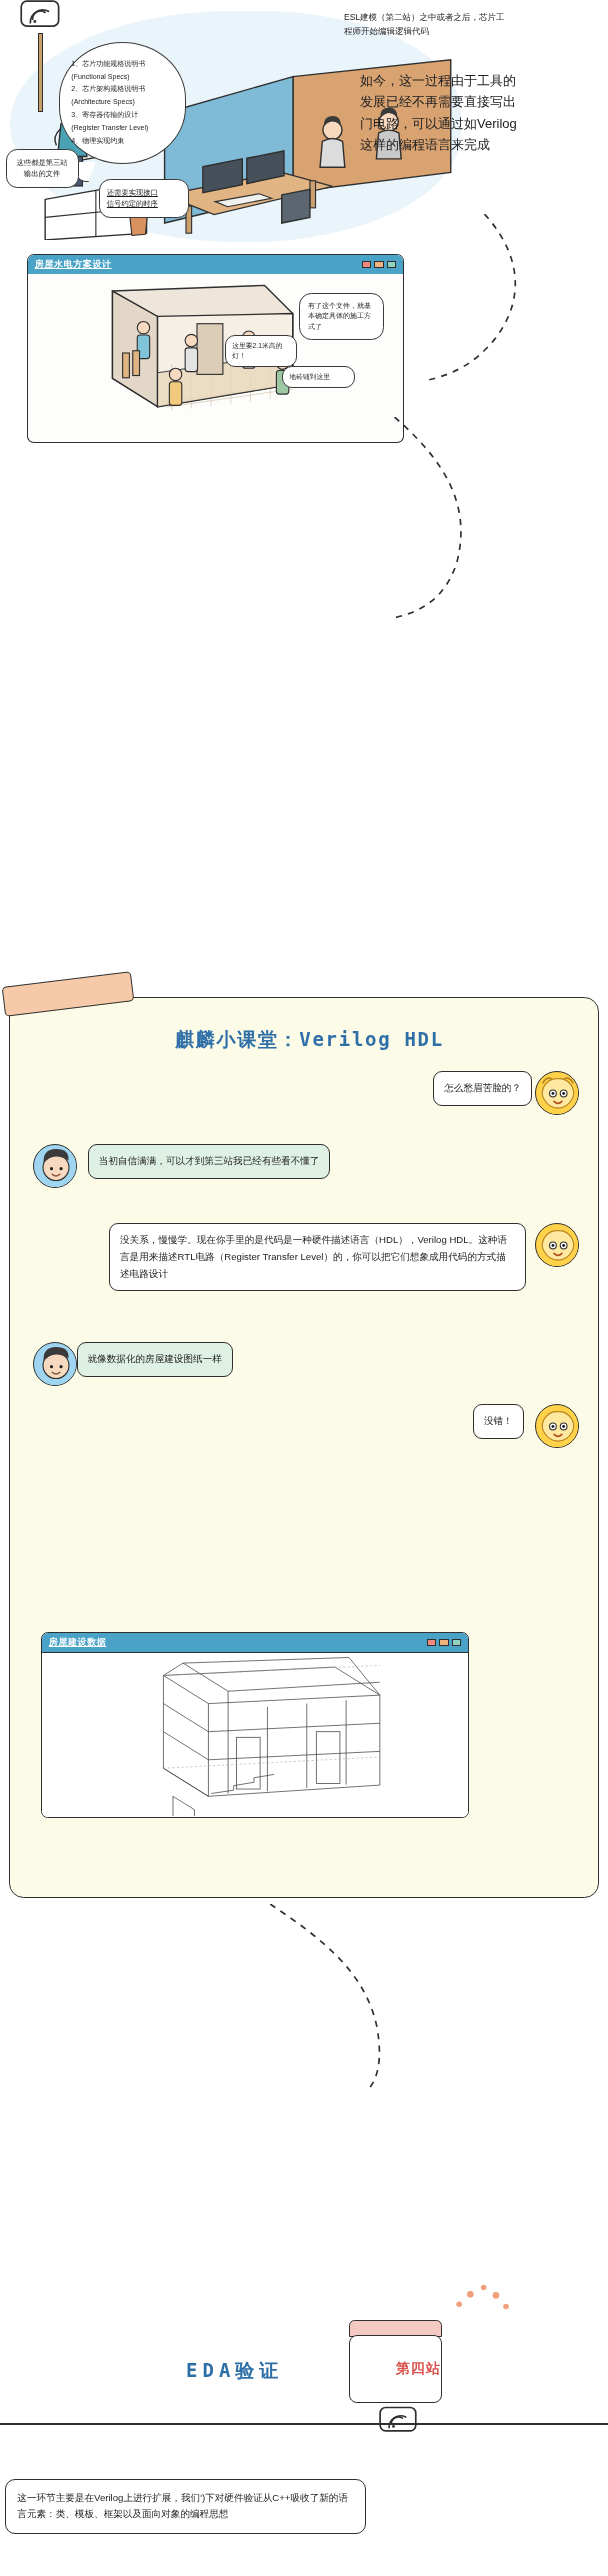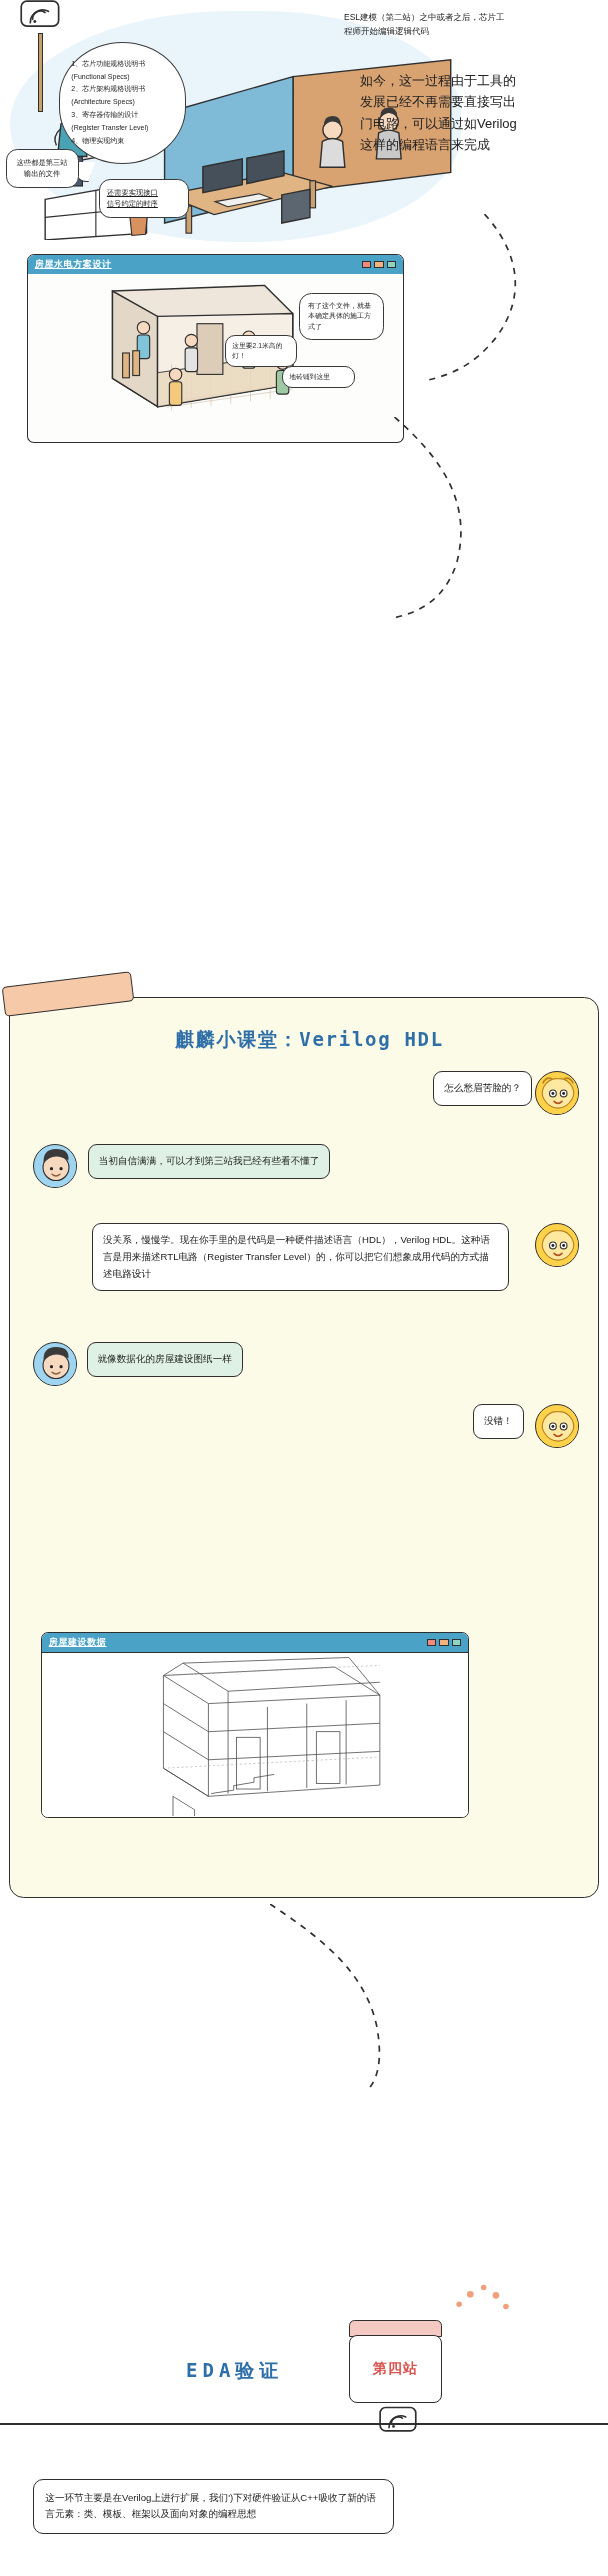--- a/index.html
+++ b/index.html
@@ -103,29 +103,29 @@
 
   
   #eda-title {
     position:absolute; left:186px; top:2358px;
     font-size:19px; font-weight:bold; color:#2f6fa8;
     letter-spacing:5px; font-family:"DejaVu Sans Mono", monospace;
   }
   #station4 {
     position:absolute; left:349px; top:2335px; width:93px; height:68px;
     background:#fff; border:1.7px solid #2f2f2f; border-radius:8px;
-    display:flex; align-items:center; justify-content:center;
+    display:flex; align-items:center; justify-content:flex-end;
     color:#d9534f; font-size:14px; font-weight:bold; letter-spacing:1.1px;
   }
   #station4-top {
     position:absolute; left:349px; top:2320px; width:93px; height:17px;
     background:#f3c9c2; border:1.7px solid #2f2f2f; border-radius:5.6px 5.6px 0 0;
   }
   #eda-text {
-    position:absolute; left:33px; top:2479px; width:361px;
+    position:absolute; left:5px; top:2479px; width:361px;
     background:#fff; border:1.7px solid #2f2f2f; border-radius:10px;
     padding:10px 11.3px; font-size:9.6px; line-height:1.7; color:#1c1c1c;
   }
   .hr-line { position:absolute; left:0; width:609px; height:1.7px; background:#2f2f2f; }
 
   .dashes { position:absolute; }
 </style>
 </head>
 <body>
 
@@ -307,36 +307,36 @@
         <circle cx="39" cy="40" r="23" fill="#f7d9bf" stroke="#2f2f2f" stroke-width="2"></circle>
         <path d="M17 33 q16 -22 44 -6 q2 -20 -22 -20 q-24 0 -22 26z" fill="#3a3a3a"></path>
         <circle cx="31" cy="42" r="2.8" fill="#222"></circle>
           <circle cx="48" cy="42" r="2.8" fill="#222"></circle>
         <path d="M32 52 q7 6 14 0" fill="none" stroke="#8a5b3a" stroke-width="2.5" stroke-linecap="round"></path>
       </svg>
     </div>
     <div class="chat-bubble green" style="max-width:304px;text-align:right;">当初自信满满，可以才到第三站我已经有些看不懂了</div>
   </div>
 
-  <div class="chat-row" style="left:17px; top:225px; width:552px; justify-content:flex-end; gap:26px;">
+  <div class="chat-row" style="left:17px; top:225px; width:552px; justify-content:flex-end; gap:9px;">
     <div class="chat-bubble" style="max-width:417px;">没关系，慢慢学。现在你手里的是代码是一种硬件描述语言（HDL），Verilog HDL。这种语言是用来描述RTL电路（Register Transfer Level）的，你可以把它们想象成用代码的方式描述电路设计</div>
     <div class="avatar dragon">
       <svg width="44" height="44" viewBox="0 0 78 78">
         <circle cx="39" cy="39" r="37" fill="#ffd24a"></circle>
         <path d="M14 26 q10 -16 25 -14 q15 -2 25 14 q6 12 0 22 q-9 16 -25 16 q-16 0 -25 -16 q-6 -10 0 -22z" fill="#ffe9a0" stroke="#b7821f" stroke-width="2"></path>
         <circle cx="30" cy="38" r="6" fill="#fff" stroke="#333" stroke-width="2"></circle>
         <circle cx="49" cy="38" r="6" fill="#fff" stroke="#333" stroke-width="2"></circle>
         <circle cx="30" cy="38" r="2.6" fill="#222"></circle>
           <circle cx="49" cy="38" r="2.6" fill="#222"></circle>
         <path d="M32 52 q7 7 14 0" fill="none" stroke="#b7521f" stroke-width="3" stroke-linecap="round"></path>
       </svg>
     </div>
   </div>
 
-  <div class="chat-row" style="left:22.5px; top:344px; width:485px; gap:10px;">
+  <div class="chat-row" style="left:22.5px; top:344px; width:485px; gap:0;">
     <div class="avatar boy">
       <svg width="44" height="44" viewBox="0 0 78 78">
         <circle cx="39" cy="39" r="37" fill="#9fd5f0"></circle>
         <circle cx="39" cy="40" r="23" fill="#f7d9bf" stroke="#2f2f2f" stroke-width="2"></circle>
         <path d="M17 33 q16 -22 44 -6 q2 -20 -22 -20 q-24 0 -22 26z" fill="#3a3a3a"></path>
         <circle cx="31" cy="42" r="2.8" fill="#222"></circle>
           <circle cx="48" cy="42" r="2.8" fill="#222"></circle>
         <path d="M32 52 q7 6 14 0" fill="none" stroke="#8a5b3a" stroke-width="2.5" stroke-linecap="round"></path>
       </svg>
     </div>

